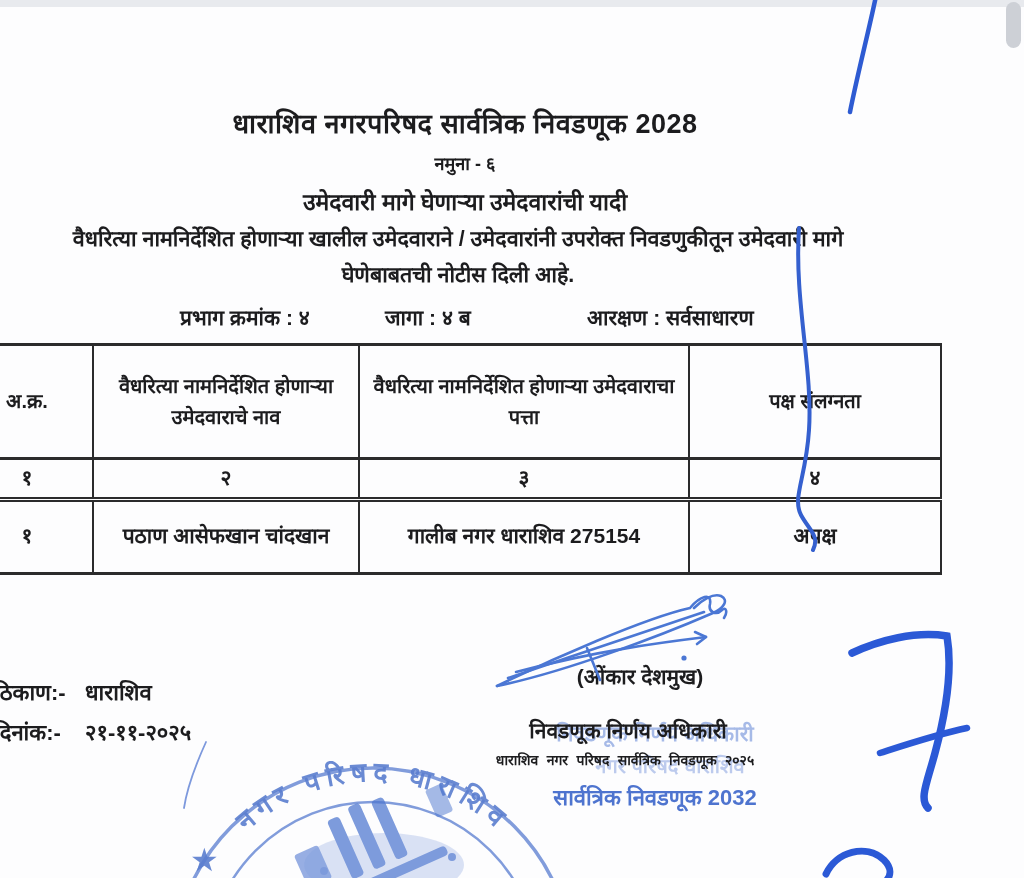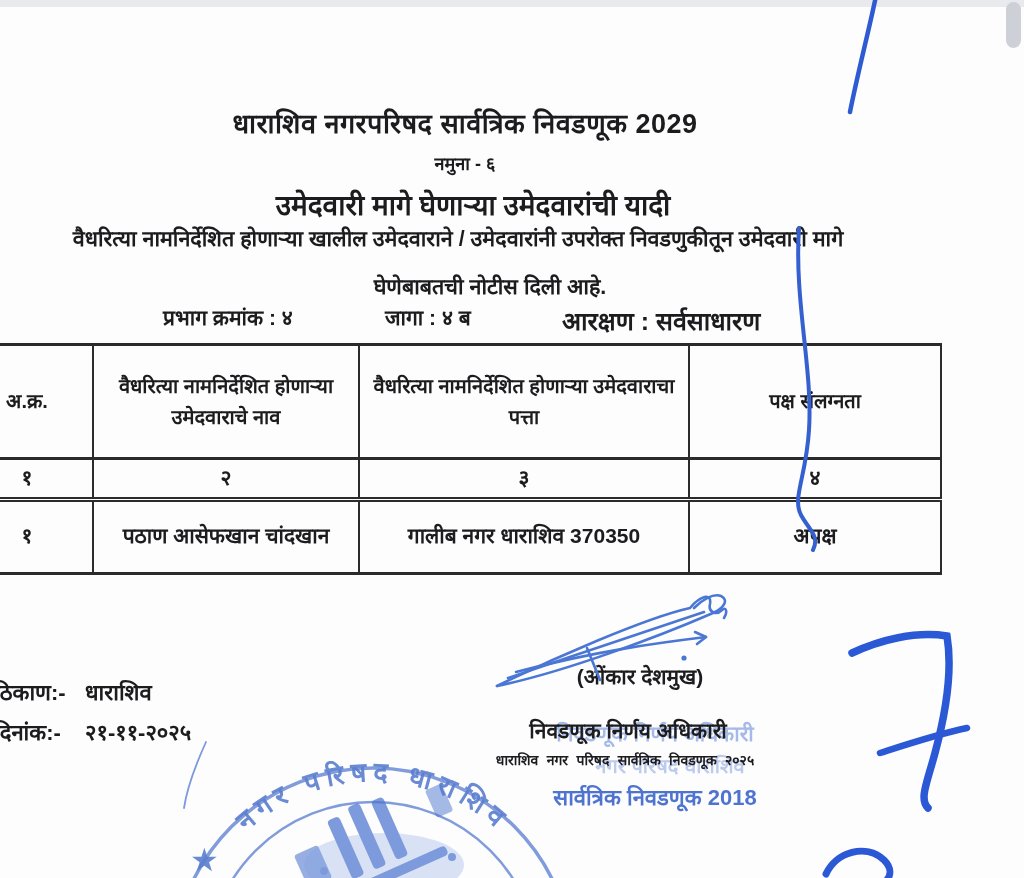--- a/index.html
+++ b/index.html
@@ -12,26 +12,26 @@
   }
   .abs { position:absolute; }
   
   .top-strip { left:0; top:0; width:1024px; height:7px; background:#e8eaee; }
   .scroll-thumb { left:1006px; top:2px; width:15px; height:46px; background:#cdd0d6; border-radius:8px; }
   
   .doc-text { font-weight:700; color:#1c1c1e; z-index:2; }
   .center { text-align:center; }
   .page-title   { left:0;  top:104px; width:930px; font-size:27px; letter-spacing:0.5px; }
   .form-no      { left:0;  top:151px; width:930px; font-size:18px; }
-  .subtitle     { left:8px;  top:185px; width:930px; font-size:28px; }
+  .subtitle     { left:0;  top:185px; width:930px; font-size:23px; }
   .decl-1       { left:0;  top:223px; width:916px; font-size:21.5px; }
-  .decl-2       { left:0;  top:271px; width:916px; font-size:21.5px;margin-left:32px; }
-  .info-ward    { left:163px; top:303px; font-size:21px; }
+  .decl-2       { left:0;  top:259px; width:916px; font-size:21.5px; }
+  .info-ward    { left:180px; top:303px; font-size:21px; }
   .info-seat    { left:385px; top:303px; font-size:21px;text-align:right; }
-  .info-res     { left:562px; top:303px; font-size:25px; }
+  .info-res     { left:587px; top:303px; font-size:21px; }
   
   .cand-table {
     position:absolute; left:-40px; top:343px; width:980px;
     border-collapse:collapse; table-layout:fixed;
     font-weight:700; color:#1c1c1e; z-index:2;
   }
   .cand-table td {
     border:2px solid #2b2b2c; text-align:center; vertical-align:middle;
     font-size:20px; padding:2px 6px; line-height:1.55;
   }
@@ -54,21 +54,21 @@
   
   .stamp-svg { left:152px; top:753px; width:452px; height:125px; z-index:1; }
   .pen-svg   { left:0; top:0; width:1024px; height:878px; z-index:30; pointer-events:none; }
 </style>
 </head>
 <body>
 
 <div class="abs top-strip"></div>
 <div class="abs scroll-thumb"></div>
 
-<div class="abs doc-text center page-title">धाराशिव नगरपरिषद सार्वत्रिक निवडणूक 2029</div>
+<div class="abs doc-text center page-title">धाराशिव नगरपरिषद सार्वत्रिक निवडणूक 2028</div>
 <div class="abs doc-text center form-no">नमुना - ६</div>
 <div class="abs doc-text center subtitle">उमेदवारी मागे घेणाऱ्या उमेदवारांची यादी</div>
 <div class="abs doc-text center decl-1">वैधरित्या नामनिर्देशित होणाऱ्या खालील उमेदवाराने / उमेदवारांनी उपरोक्त निवडणुकीतून उमेदवारी मागे</div>
 <div class="abs doc-text center decl-2">घेणेबाबतची नोटीस दिली आहे.</div>
 
 <span class="abs doc-text info-ward">प्रभाग क्रमांक : ४</span>
 <span class="abs doc-text info-seat">जागा : ४ ब</span>
 <span class="abs doc-text info-res">आरक्षण : सर्वसाधारण</span>
 
 <table class="cand-table">
@@ -87,37 +87,37 @@
   </tr>
   <tr class="nums">
     <td>१</td>
     <td>२</td>
     <td>३</td>
     <td>४</td>
   </tr>
   <tr class="datarow">
     <td>१</td>
     <td>पठाण आसेफखान चांदखान</td>
-    <td>गालीब नगर धाराशिव 370350</td>
+    <td>गालीब नगर धाराशिव 275154</td>
     <td>अपक्ष</td>
   </tr>
 </tbody>
   </table>
 
 <span class="abs doc-text place-label">ठिकाण:-</span>
 <span class="abs doc-text place-value">धाराशिव</span>
 <span class="abs doc-text date-label">दिनांक:-</span>
 <span class="abs doc-text date-value">२१-११-२०२५</span>
 
 <div class="abs ghost ghost-title">निवडणूक निर्णय अधिकारी</div>
 <div class="abs ghost ghost-org">नगर परिषद धाराशिव</div>
 <div class="abs doc-text center sig-name">(ओंकार देशमुख)</div>
 <div class="abs doc-text center sig-title">निवडणूक निर्णय अधिकारी</div>
 <div class="abs doc-text center sig-org">धाराशिव नगर परिषद सार्वत्रिक निवडणूक २०२५</div>
-<div class="abs center stamp-line">सार्वत्रिक निवडणूक 2018</div>
+<div class="abs center stamp-line">सार्वत्रिक निवडणूक 2032</div>
 
 <svg class="abs stamp-svg" viewBox="0 0 452 125" xmlns="http://www.w3.org/2000/svg">
   <g stroke="#6c8cd6" fill="none" opacity="0.85">
     <circle cx="221" cy="215" r="200" stroke-width="3.5"></circle>
     <circle cx="221" cy="215" r="166" stroke-width="2.5"></circle>
   </g>
   <path id="arcTop" d="M 44,162 A 184 184 0 0 1 398,162" fill="none"></path>
   <text font-size="27" font-weight="700" letter-spacing="6" fill="#5b7ecf" opacity="0.9" font-family="Liberation Sans, DejaVu Sans, sans-serif">
     <textPath href="#arcTop" startOffset="50%" text-anchor="middle">नगर परिषद धाराशिव</textPath>
   </text>

